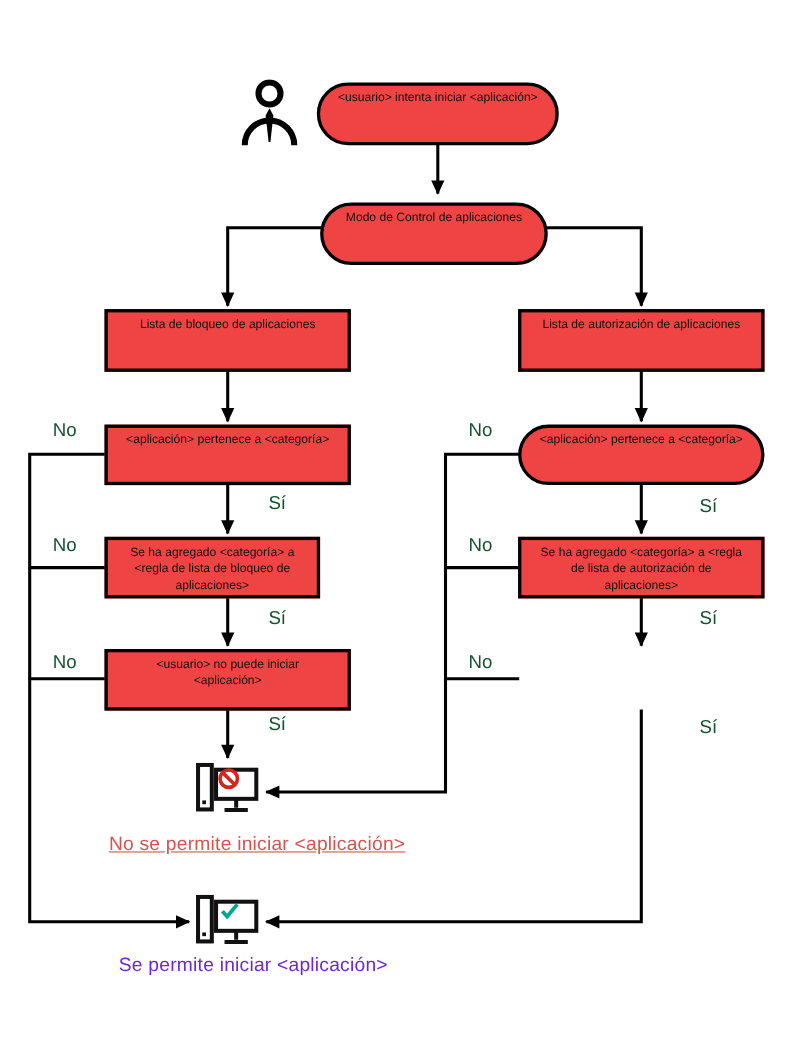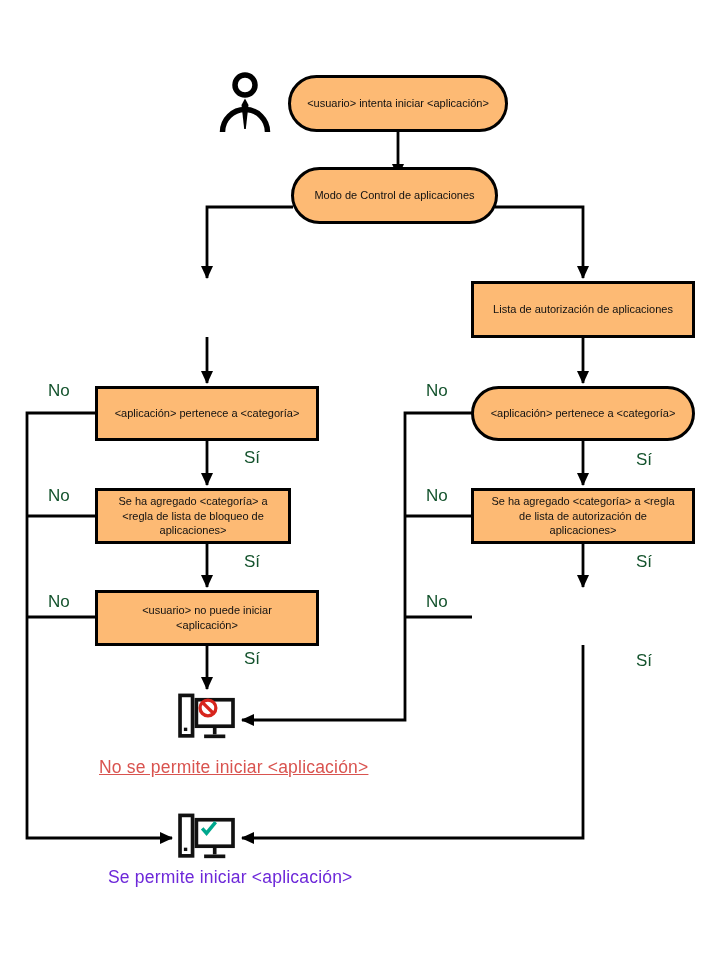--- a/index.html
+++ b/index.html
@@ -2,22 +2,22 @@
 <html><head>
 <meta charset="utf-8">
 <style>
   html,body{margin:0;padding:0;background:#ffffff;}
   #canvas{
     position:relative;width:720px;height:960px;background:#ffffff;overflow:hidden;
     font-family:"Liberation Sans","DejaVu Sans",sans-serif;color:#1a1a1a;
   }
   #connectors{position:absolute;left:0;top:0;width:720px;height:960px;}
   .node{
-    position:absolute;border:3px solid #000;background:#fdba74;box-sizing:border-box;
-    display:flex;align-items:center;justify-content:center;text-align:center;
+    position:absolute;border:3px solid #000;background:#ef4444;box-sizing:border-box;
+    display:flex;justify-content:center;text-align:center;
     font-size:11px;line-height:1.35;padding:4px 12px;color:#111;
   }
   .pill{border-radius:30px;}
   .edge-label{position:absolute;font-size:17px;color:#14532d;}
   .outcome{position:absolute;font-size:17.5px;letter-spacing:.2px;}
   .outcome.blocked{color:#d9534f;text-decoration:underline;}
   .outcome.allowed{color:#6d28d9;}
   .icon{position:absolute;}
 </style>
 </head>
@@ -55,24 +55,27 @@
   <svg class="icon" style="left:219px;top:72px" width="52" height="62" viewBox="0 0 52 62">
     <circle cx="26" cy="13" r="10" fill="none" stroke="#000" stroke-width="5.5"></circle>
     <path d="M3.5,60 A22.5,22.5 0 0 1 48.5,60" fill="none" stroke="#000" stroke-width="5.5"></path>
     <polygon points="26,26.5 29.5,33 26.8,57 25.2,57 22.5,33" fill="#000"></polygon>
   </svg>
 
   <div class="node pill" style="left:288px;top:75px;width:220px;height:57px">
     <span>&lt;usuario&gt; intenta iniciar &lt;aplicación&gt;</span>
   </div>
 
-  <div class="node pill" style="left:291px;top:167px;width:207px;height:57px">
+  <div class="node pill" style="left:291px;top:184px;width:207px;height:57px">
     <span>Modo de Control de aplicaciones</span>
   </div>
 
+  <div class="node" style="left:95px;top:281px;width:224px;height:57px">
+    <span>Lista de bloqueo de aplicaciones</span>
+  </div>
 
   <div class="node" style="left:471px;top:281px;width:224px;height:57px">
     <span>Lista de autorización de aplicaciones</span>
   </div>
 
   <div class="node" style="left:95px;top:386px;width:224px;height:55px">
     <span>&lt;aplicación&gt; pertenece a &lt;categoría&gt;</span>
   </div>
 
   <div class="node pill" style="left:471px;top:386px;width:224px;height:55px">

